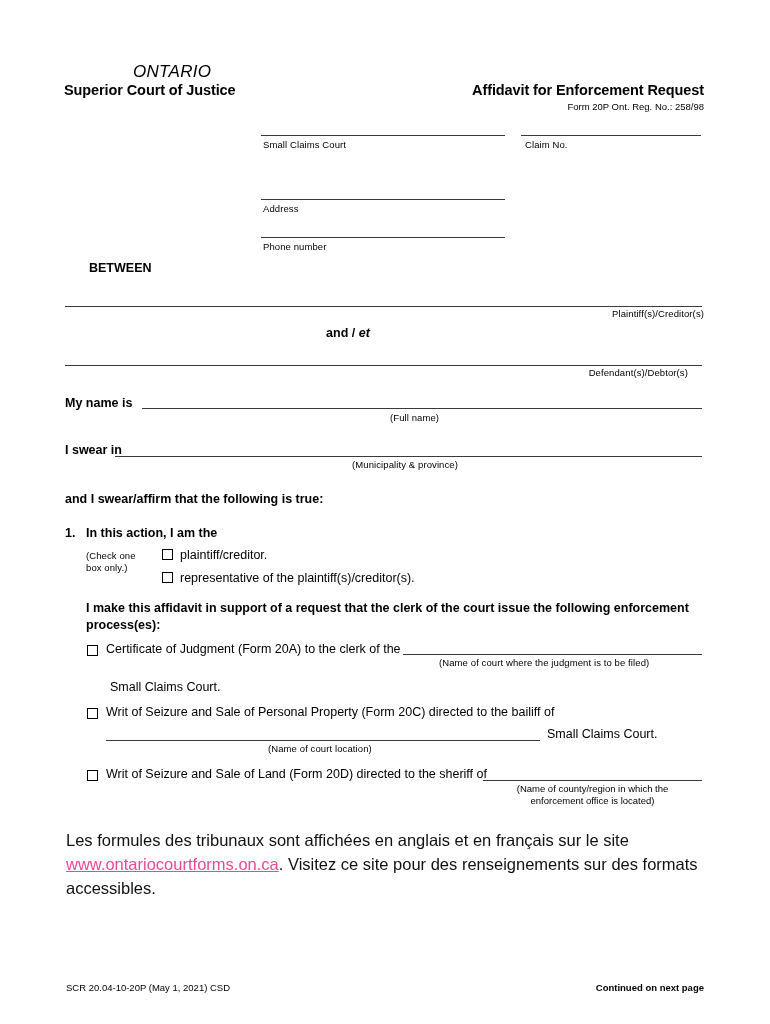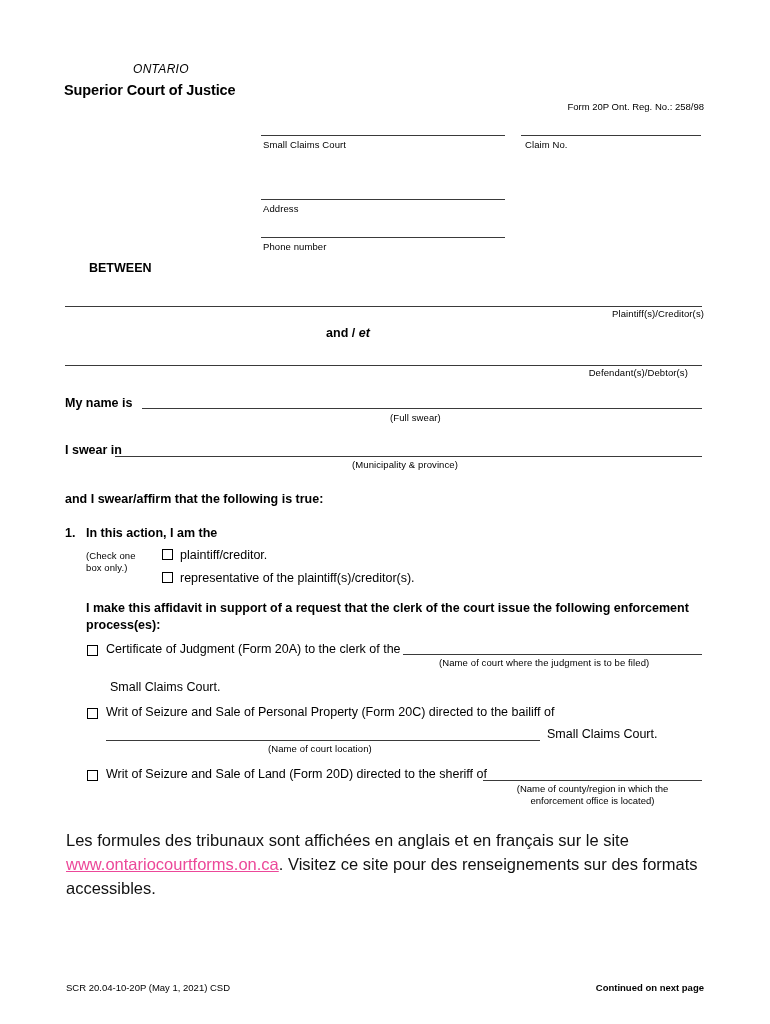--- a/index.html
+++ b/index.html
@@ -43,21 +43,21 @@
   .caption-c {
     position: absolute;
     font-size: 9.5px;
     text-align: center;
     line-height: 12px;
   }
 
   
   #ontario-label {
     left: 133px; top: 62px;
-    font-size: 12px;
+    font-size: 17px;
     font-style: italic;
     letter-spacing: .3px;
   }
   #court-name {
     left: 64px; top: 82px;
     font-size: 14.5px;
     font-weight: bold;
     letter-spacing: -.1px;
   }
   #form-title {
@@ -121,20 +121,21 @@
 </style>
 </head>
 <body>
 
 <div class="page">
 
   <div class="abs" id="ontario-label">ONTARIO</div>
 
   <div class="abs" id="court-name">Superior Court of Justice</div>
 
+  <div class="abs" id="form-title">Affidavit for Enforcement Request</div>
 
   <div class="abs" id="form-number">Form 20P Ont. Reg. No.: 258/98</div>
 
   <div class="rule" style="left:261px; top:135px; width:244px;"></div>
   <div class="caption" style="left:263px; top:139px;">Small Claims Court</div>
 
   <div class="rule" style="left:521px; top:135px; width:180px;"></div>
   <div class="caption" style="left:525px; top:139px;">Claim No.</div>
 
   <div class="rule" style="left:261px; top:199px; width:244px;"></div>
@@ -148,21 +149,21 @@
   <div class="rule" style="left:65px; top:306px; width:637px;"></div>
   <div class="caption" style="right:66px; top:308px;">Plaintiff(s)/Creditor(s)</div>
 
   <div class="abs" style="left:0; top:326px; width:696px; text-align:center; font-size:12.5px;"><span class="b">and</span><span class="b">&nbsp;/&nbsp;</span><span class="b i">et</span></div>
 
   <div class="rule" style="left:65px; top:365px; width:637px;"></div>
   <div class="caption" style="right:82px; top:367px;padding-left:32px;">Defendant(s)/Debtor(s)</div>
 
   <div class="blabel" style="left:65px; top:396px;">My name is</div>
   <div class="rule" style="left:142px; top:408px; width:560px;"></div>
-  <div class="caption" style="left:390px; top:412px;">(Full swear)</div>
+  <div class="caption" style="left:390px; top:412px;">(Full name)</div>
 
   <div class="blabel" style="left:65px; top:443px;">I swear in</div>
   <div class="rule" style="left:115px; top:456px; width:587px;"></div>
   <div class="caption" style="left:352px; top:459px;">(Municipality &amp; province)</div>
 
   <div class="blabel" style="left:65px; top:492px;">and I swear/affirm that the following is true:</div>
 
   <div class="blabel" style="left:65px; top:526px;">1.</div>
   <div class="blabel" style="left:86px; top:526px;">In this action, I am the</div>
 

